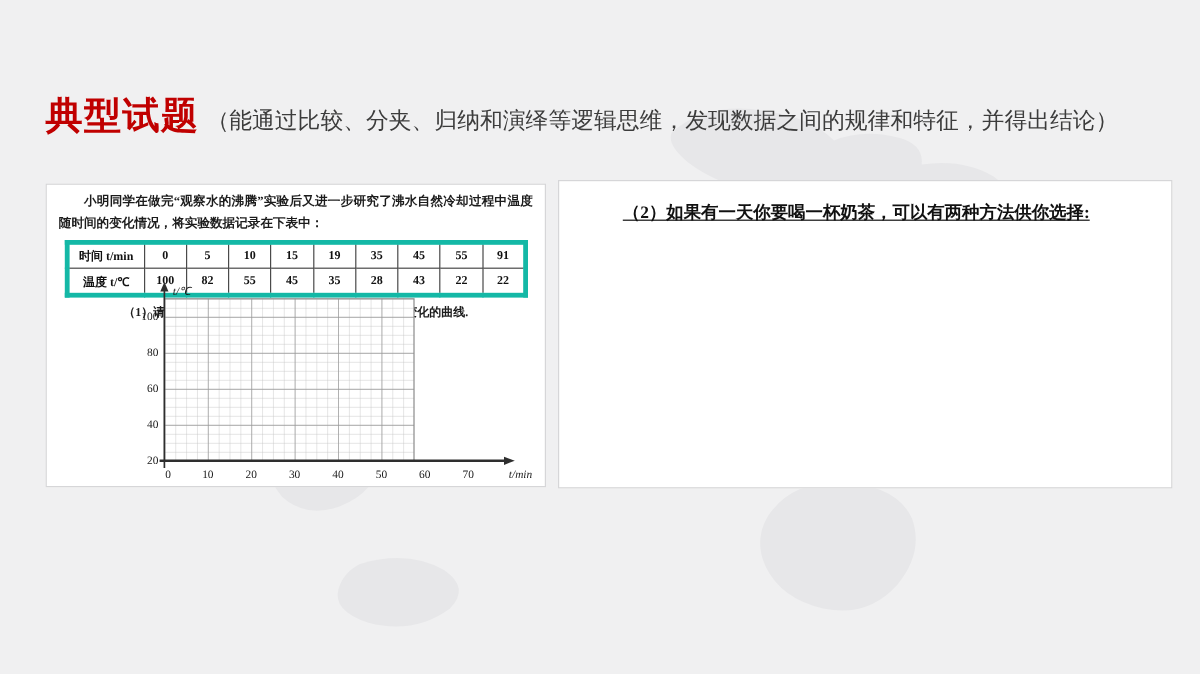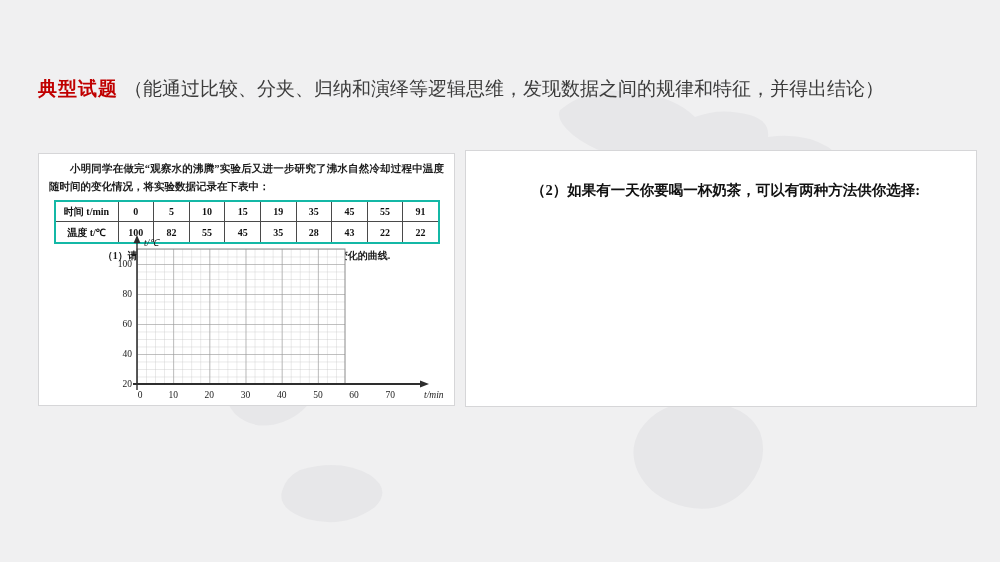--- a/index.html
+++ b/index.html
@@ -9,55 +9,55 @@
     font-family:"Liberation Serif", serif;
   }
   .watermark{position:absolute;inset:0;pointer-events:none;}
   
   .header{
     position:absolute;left:38px;top:76px;width:930px;
     display:flex;align-items:baseline;white-space:nowrap;
   }
   .title{
     font-family:"Liberation Sans", sans-serif;
-    font-size:19px;font-weight:bold;letter-spacing:1px;
+    font-size:31px;font-weight:bold;letter-spacing:1px;
   }
   .subtitle{
     font-family:"Liberation Sans", sans-serif;
     font-size:19px;color:#3c3c3c;margin-left:6px;
   }
   
   .panel{
     position:absolute;background:#ffffff;border:1px solid #d6d6d8;
     box-sizing:border-box;
   }
   .panel-left{left:38px;top:153px;width:417px;height:253px;}
   .panel-right{left:465px;top:150px;width:512px;height:257px;}
   
   .intro{
     margin:6px 10px 4px 10px;font-size:10.5px;line-height:1.72;
     color:#1c1c1c;text-indent:2em;text-align:justify;font-weight:600;
   }
   table.data{
     border-collapse:collapse;margin:3px auto 0 auto;width:386px;
     font-size:10px;font-weight:700;color:#111;
-    border:2px solid #14b8a6;table-layout:fixed;
+    border:4px solid #14b8a6;table-layout:fixed;
   }
   table.data td{
     border:1px solid #4a4a4a;text-align:center;padding:2.5px 0;
   }
   table.data td.rowhead{width:62px;}
   .q1{
     margin:5px 0 0 0;text-align:center;font-size:10px;font-weight:600;color:#1c1c1c;
   }
   .chartwrap{position:absolute;left:58px;top:78px;}
   .axis-label{font-family:"Liberation Serif", serif;}
   
   .rp-body{padding:14px 22px 0 24px;font-size:14.5px;line-height:1.93;color:#111;font-weight:600;}
-  .rp-body p{margin:12px;text-indent:2em;}
+  .rp-body p{margin:0;text-indent:2em;text-decoration:underline;}
   .blank{
     display:inline-block;width:72px;border-bottom:1px solid #111;
     height:14px;vertical-align:baseline;margin:0 4px;
   }
 </style>
 </head>
 <body>
 
 <svg class="watermark" width="1000" height="562" viewBox="0 0 1000 562">
   <g fill="#e7e7e9">

